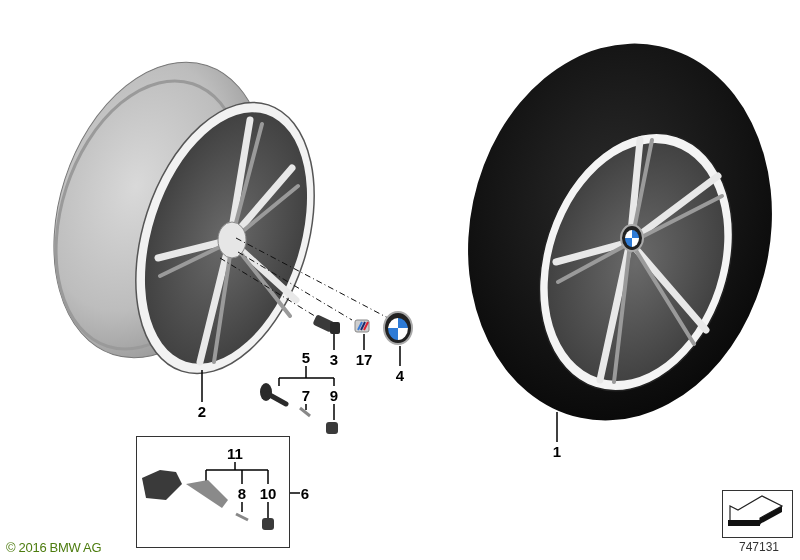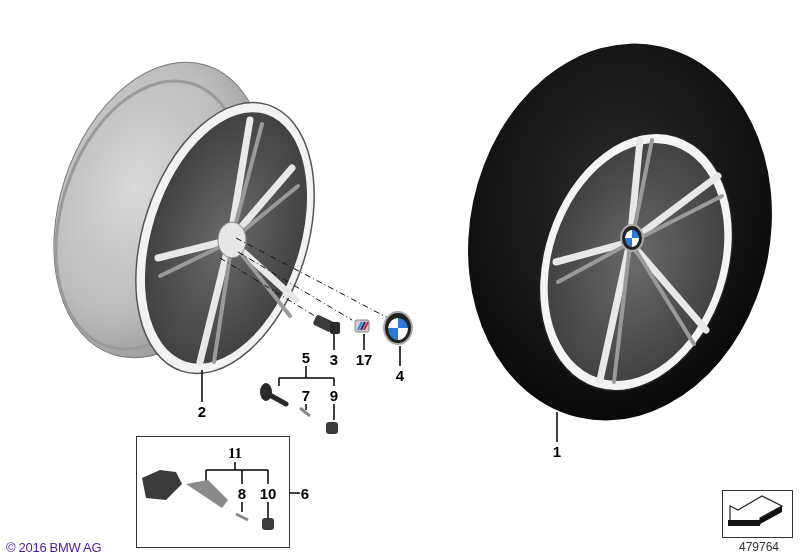--- a/index.html
+++ b/index.html
@@ -1,19 +1,19 @@
 <!DOCTYPE html>
 <html><head>
 <meta charset="utf-8">
 <style>
   html, body { margin:0; padding:0; background:#ffffff; }
   body { width:800px; height:560px; position:relative; overflow:hidden; font-family:"Liberation Sans", sans-serif; }
   .stage { position:absolute; left:0; top:0; width:800px; height:560px; }
   .callout { position:absolute; font-family:"Liberation Sans", sans-serif; font-weight:bold; font-size:15px; color:#000; line-height:1; transform:translateX(-50%); }
-  .copyright { position:absolute; left:6px; top:540px; font-size:13px; color:#4c1d95; letter-spacing:-0.3px; }
+  .copyright { position:absolute; left:6px; top:540px; font-size:13px; color:#4d7c0f; letter-spacing:-0.3px; }
   .refno { position:absolute; left:739px; top:540px; font-size:12px; color:#333; }
   .inset-box { position:absolute; left:136px; top:436px; width:152px; height:110px; border:1px solid #333; }
   .nav-box { position:absolute; left:722px; top:490px; width:69px; height:46px; border:1px solid #333; cursor:pointer; }
 </style>
 </head>
 <body>
 
 <div class="stage">
   <svg width="800" height="560" viewBox="0 0 800 560" xmlns="http://www.w3.org/2000/svg">
     <defs>
@@ -151,23 +151,23 @@
 
   
   <span class="callout" style="left:557px;top:444px;">1</span>
   <span class="callout" style="left:202px;top:404px;">2</span>
   <span class="callout" style="left:334px;top:352px;">3</span>
   <span class="callout" style="left:364px;top:352px;">17</span>
   <span class="callout" style="left:400px;top:368px;">4</span>
   <span class="callout" style="left:306px;top:350px;">5</span>
   <span class="callout" style="left:306px;top:388px;">7</span>
   <span class="callout" style="left:334px;top:388px;">9</span>
-  <span class="callout" style="left:235px;top:446px;font-family:Liberation Serif, serif;">11</span>
+  <span class="callout" style="left:235px;top:446px;">11</span>
   <span class="callout" style="left:242px;top:486px;">8</span>
   <span class="callout" style="left:268px;top:486px;">10</span>
   <span class="callout" style="left:305px;top:486px;">6</span>
 
   <div class="inset-box"></div>
   <div class="nav-box"></div>
 
   <span class="copyright">© 2016 BMW AG</span>
-  <span class="refno">479764</span>
+  <span class="refno">747131</span>
 </div>
 
 </body></html>

